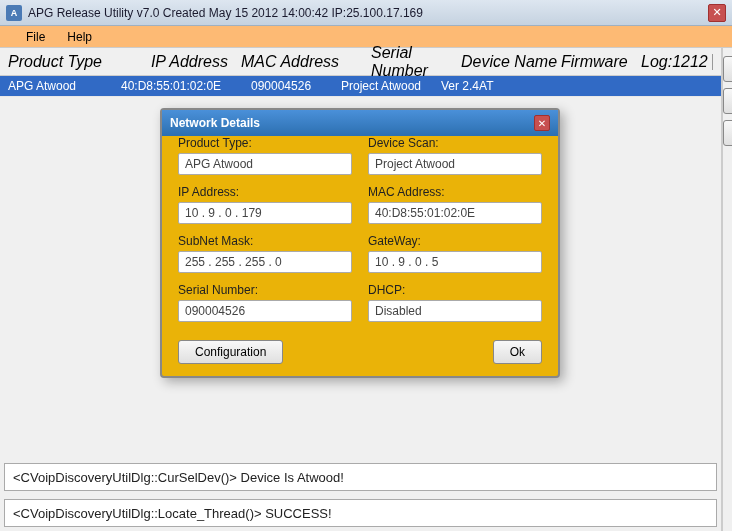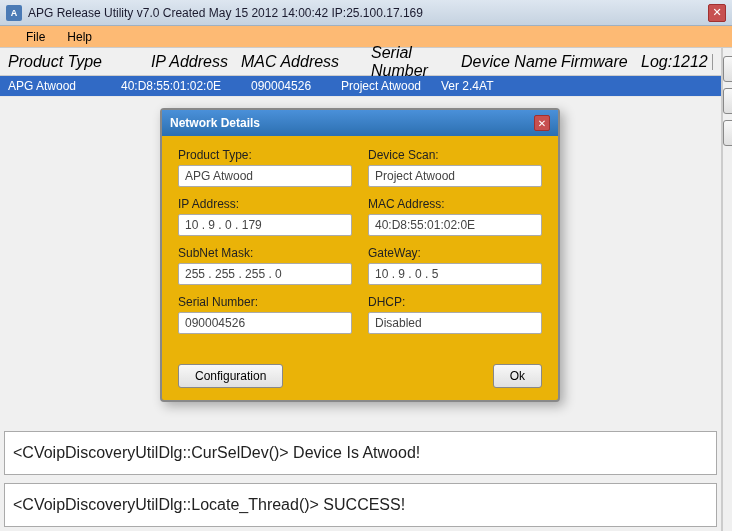--- a/index.html
+++ b/index.html
@@ -130,24 +130,24 @@
     .table-row span {
       font-size: 12px;
     }
 
     
     .log-area {
       border: 1px solid #aaa;
       background: white;
       padding: 4px 8px;
       margin: 4px;
-      height: 44px;
-      display: flex;
-      align-items: center;
-      font-size: 16px;
+      height: 28px;
+      display: flex;
+      align-items: center;
+      font-size: 13px;
       color: #222;
     }
 
     
     .right-panel {
       width: 110px;
       background: #f0f0f0;
       display: flex;
       flex-direction: column;
       align-items: center;
@@ -199,21 +199,21 @@
       border: 1px solid #a03030;
       border-radius: 2px;
       display: flex;
       align-items: center;
       justify-content: center;
       color: white;
       font-size: 10px;
       cursor: pointer;
     }
     .dialog-body {
-      padding: 12px 16px;
+      padding: 0 16px;
     }
     .dialog-row {
       display: flex;
       gap: 16px;
       margin-bottom: 10px;
     }
     .dialog-field {
       flex: 1;
       display: flex;
       flex-direction: column;

